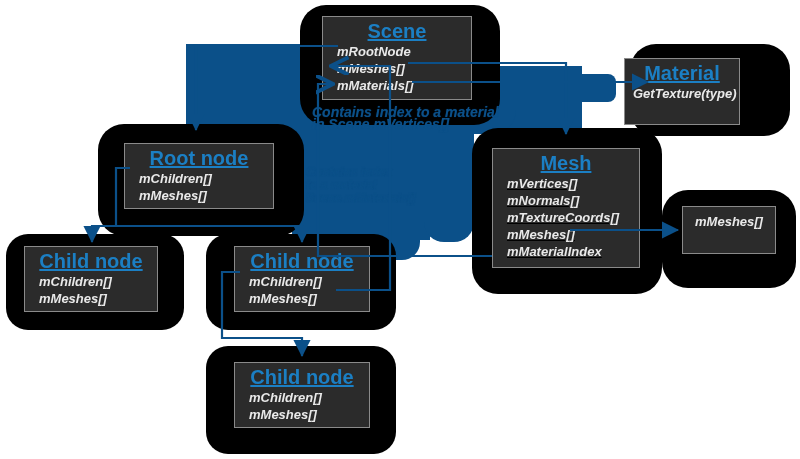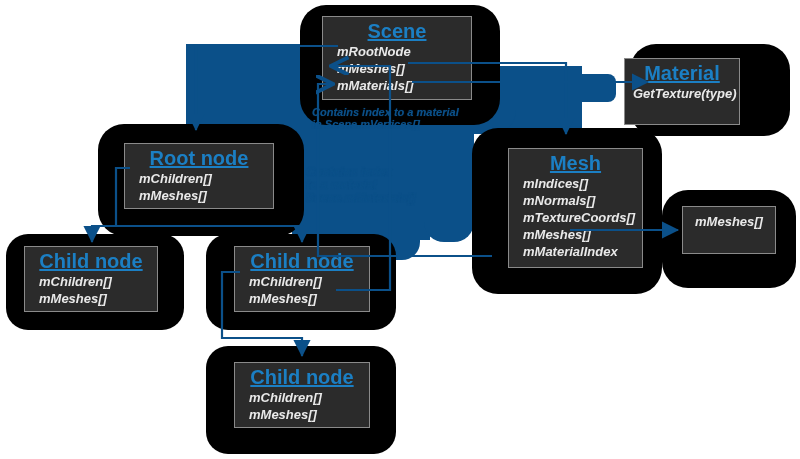--- a/index.html
+++ b/index.html
@@ -66,21 +66,21 @@
   #wires{
     position:absolute;left:0;top:0;width:800px;height:459px;
     z-index:4;pointer-events:none;
   }
   
   .note{
     position:absolute;
     color:#0b5089;
     font-style:italic;
     font-weight:bold;
-    font-size:11px;
+    font-size:14px;
     line-height:12px;
     z-index:5;
     white-space:nowrap;
     text-shadow:0 0 1px rgba(11,80,137,.6);
   }
   .note.ghost{
     color:rgba(11,80,137,.55);
     z-index:1;
     font-size:12px;
     line-height:13px;
@@ -127,24 +127,24 @@
   </div>
 
   <div class="box" style="left:124px;top:143px;width:150px;height:66px;">
     <span class="title">Root node</span>
     <div class="fields">
       <span>mChildren[]</span>
       <span>mMeshes[]</span>
     </div>
   </div>
 
-  <div class="box" style="left:508px;top:148px;width:135px;height:120px;">
+  <div class="box" style="left:492px;top:148px;width:148px;height:120px;text-decoration:underline;">
     <span class="title">Mesh</span>
     <div class="fields">
-      <span>mIndices[]</span>
+      <span>mVertices[]</span>
       <span>mNormals[]</span>
       <span>mTextureCoords[]</span>
       <span>mMeshes[]</span>
       <span>mMaterialIndex</span>
     </div>
   </div>
 
   <div class="box center-fields" style="left:682px;top:206px;width:94px;height:48px;">
     <div class="fields">
       <span>mMeshes[]</span>

